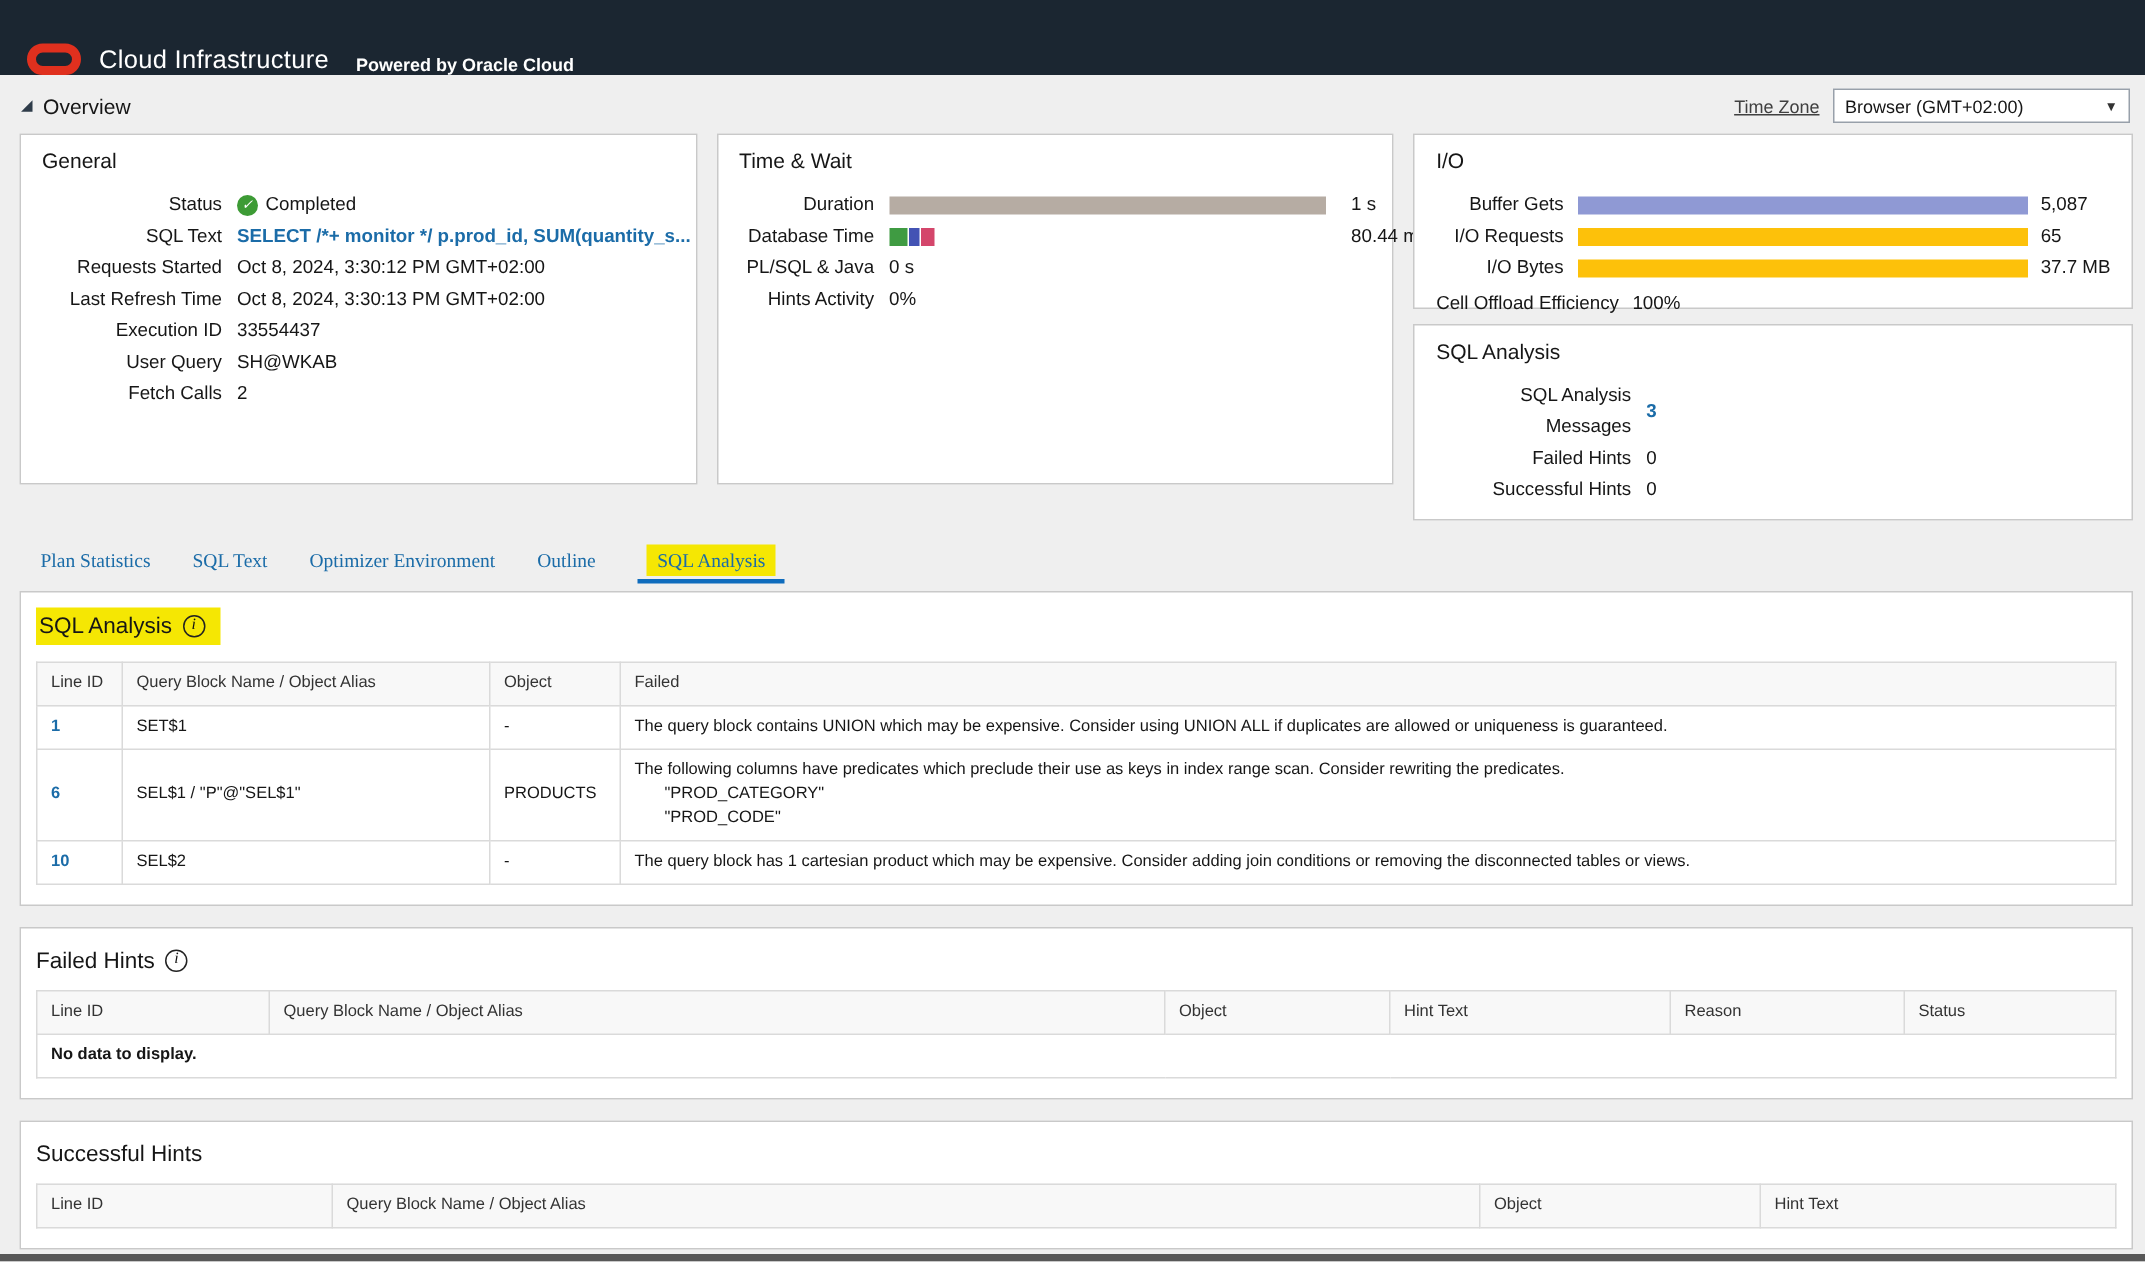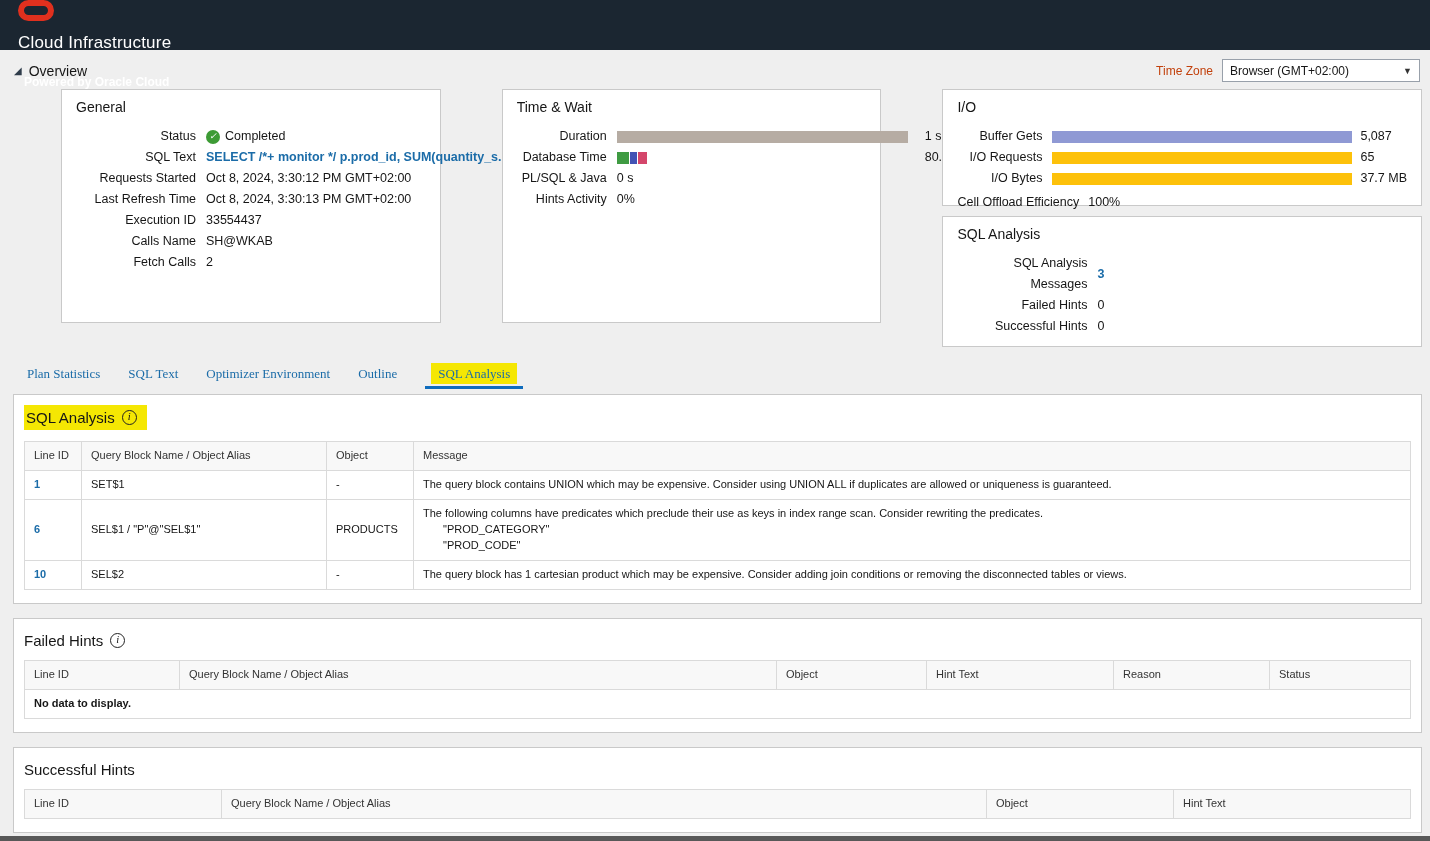--- a/index.html
+++ b/index.html
@@ -13,36 +13,36 @@
     --message-blue:#2d5f86;
   }
   *{box-sizing:border-box;}
   html,body{margin:0;padding:0;}
   body{
     width:1430px;height:841px;overflow:hidden;
     font-family:"Liberation Sans", sans-serif;
     font-size:12.5px;color:#161616;background:#efefef;position:relative;
   }
   
-  .topbar{height:50px;background:var(--header-bg);color:#fff;display:flex;align-items:flex-start;padding:0 18px;gap:12px;flex-direction:column;}
+  .topbar{height:50px;background:var(--header-bg);color:#fff;display:flex;align-items:flex-end;padding:0 18px;gap:12px;}
   .oracle-logo{width:36px;height:21px;border:6px solid var(--brand-red);border-radius:12px;flex:none;}
   .brand{font-size:17px;letter-spacing:.2px;}
   .page-title{font-size:23px;font-weight:normal;margin:0 0 0 8px;white-space:nowrap;}
   .powered{font-size:12px;font-weight:bold;margin-top:10px;margin-left:6px;white-space:nowrap;}
   
   .overview-bar{display:flex;align-items:center;justify-content:space-between;padding:9px 10px 7px 14px;}
   .overview-toggle{display:flex;align-items:center;gap:7px;font-size:14px;cursor:pointer;}
   .tri{font-size:10px;color:#2f3c4a;line-height:1;}
   .tz{display:flex;align-items:center;gap:9px;}
-  .tz-label{color:#c2410c;font-size:12px;}
+  .tz-label{color:#404040;font-size:12px;text-decoration:underline;}
   .tz-select{width:198px;height:23px;background:#fff;border:1px solid #98a0aa;display:flex;align-items:center;justify-content:space-between;padding:0 7px;font-size:12px;cursor:pointer;}
   .caret{font-size:9px;color:#333;}
   
   .panels{display:flex;gap:13px;padding:0 8px 0 13px;}
-  .panel{background:#fff;border:1px solid var(--panel-border);padding:9px 14px;margin-left:48px;}
+  .panel{background:#fff;border:1px solid var(--panel-border);padding:9px 14px;}
   .col{flex:1;min-width:0;}
   .col-stack{flex:1;display:flex;flex-direction:column;gap:10px;}
   .h234{height:234px;}
   .h117{height:117px;}
   .grow{flex:1;}
   .panel h2{font-size:14px;font-weight:normal;margin:0 0 11px;color:#161616;}
   .kv-row{display:flex;align-items:center;line-height:21px;}
   .kv-label{flex:none;text-align:right;color:#161616;}
   .w120{width:120px;} .w90{width:90px;} .w85{width:85px;} .w130{width:130px;}
   .kv-value{margin-left:10px;white-space:nowrap;}
@@ -125,21 +125,21 @@
       </div>
       <div class="kv-row">
         <span class="kv-label w120">Last Refresh Time</span>
         <span class="kv-value">Oct 8, 2024, 3:30:13 PM GMT+02:00</span>
       </div>
       <div class="kv-row">
         <span class="kv-label w120">Execution ID</span>
         <span class="kv-value">33554437</span>
       </div>
       <div class="kv-row">
-        <span class="kv-label w120">Calls Name</span>
+        <span class="kv-label w120">User Query</span>
         <span class="kv-value">SH@WKAB</span>
       </div>
       <div class="kv-row">
         <span class="kv-label w120">Fetch Calls</span>
         <span class="kv-value">2</span>
       </div>
     </section>
 
     <section class="panel col h234">
       <h2>Time &amp; Wait</h2>
@@ -237,21 +237,21 @@
           <col style="width:57px">
           <col style="width:245px">
           <col style="width:87px">
           <col>
         </colgroup>
       <thead>
         <tr>
           <th>Line ID</th>
           <th>Query Block Name / Object Alias</th>
           <th>Object</th>
-          <th>Message</th>
+          <th>Failed</th>
         </tr>
       </thead>
       <tbody>
         <tr>
           <td class="lineid"><a class="link">1</a></td>
           <td>SET$1</td>
           <td>-</td>
           <td class="msg">The query block contains UNION which may be expensive. Consider using UNION ALL if duplicates are allowed or uniqueness is guaranteed.</td>
         </tr>
         <tr>

